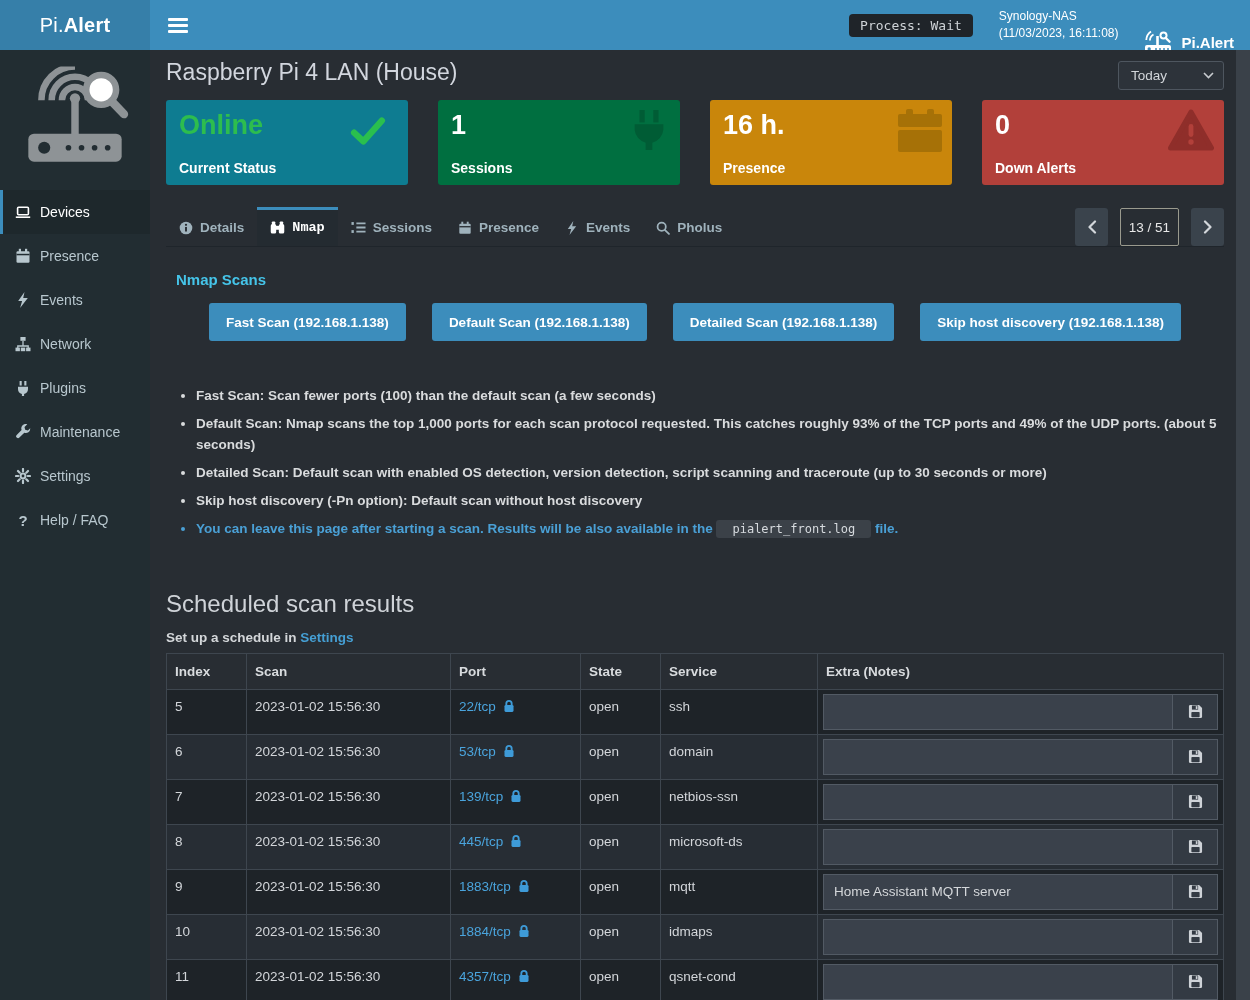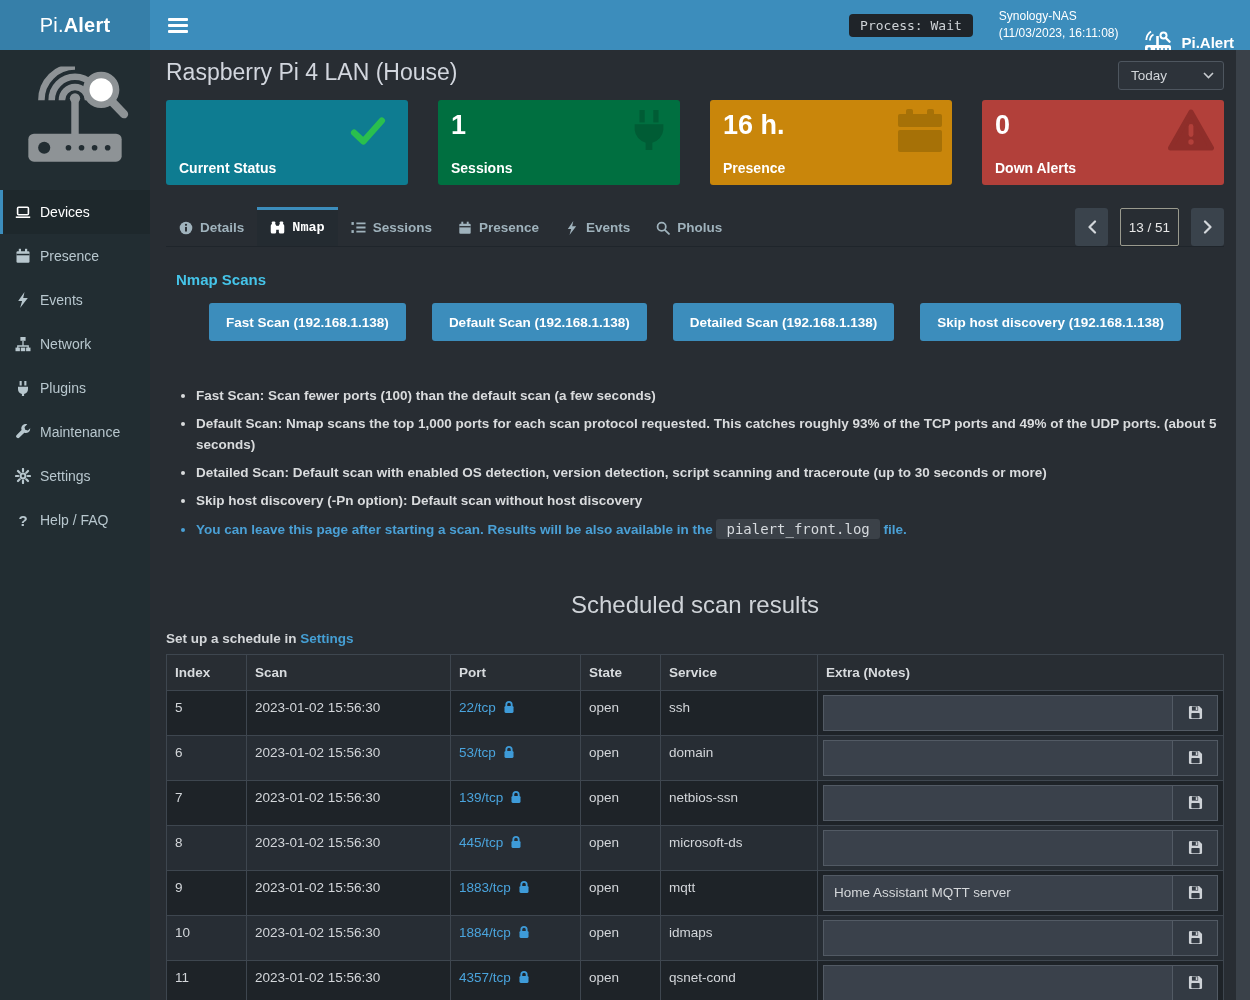--- a/index.html
+++ b/index.html
@@ -53,24 +53,24 @@
   .pager-btn { width:33px; height:38px; background:#3a434c; border:none; border-radius:3px; display:flex; align-items:center; justify-content:center; cursor:pointer; }
   .pager-box { width:59px; height:38px; border:1px solid #9a9a8e; border-radius:2px; color:#e8e8e8; font-size:13.5px; display:flex; align-items:center; justify-content:center; }
 
   
   .nmap-heading { color:#45c4e9; font-size:15px; font-weight:bold; margin:24px 0 15px 10px; }
   .btn-row { display:flex; justify-content:center; gap:26px; margin:0 0 45px; }
   .scan-btn { background:#3c8dbc; color:#fff; border:none; border-radius:3px; height:38px; padding:0 17px; font-size:13.5px; font-weight:600; font-family:inherit; cursor:pointer; }
   .notes { list-style:disc; margin:0 0 50px 30px; color:#d9dbdd; font-size:13.5px; font-weight:600; }
   .notes li { margin-bottom:7px; line-height:1.55; }
   .notes li.info { color:#4aa0d6; }
-  .code { font-family:"DejaVu Sans Mono", monospace; font-weight:400; font-size:14px; background:#3b4148; color:#d6dade; padding:2px 10px; border-radius:3px; }
-
-  
-  .sched-title { color:#cfd3d8; font-size:24px; font-weight:400; margin:0 0 12px;text-align:center; }
+  .code { font-family:"DejaVu Sans Mono", monospace; font-weight:400; font-size:12px; background:#3b4148; color:#d6dade; padding:2px 16px; border-radius:3px; }
+
+  
+  .sched-title { color:#cfd3d8; font-size:24px; font-weight:400; margin:0 0 12px; }
   .sched-sub { font-size:13.5px; font-weight:600; color:#d4d7da; margin-bottom:8px; }
   .sched-sub a { color:#459fd4; text-decoration:none; cursor:pointer; }
 
   table.scan-table { width:100%; border-collapse:collapse; table-layout:fixed; font-size:13.5px; }
   .scan-table th { border:1px solid #3e464f; padding:10px 8px; text-align:left; color:#d8dbde; font-weight:bold; }
   .scan-table td { border:1px solid #3e464f; padding:9px 8px; color:#d3d6da; vertical-align:top; }
   .scan-table tbody tr:nth-child(odd)  { background:#1e2328; }
   .scan-table tbody tr:nth-child(even) { background:#272d34; }
   td.note-cell { padding:4px 5px; }
   .port-link { color:#4aa4dd; text-decoration:none; display:inline-flex; align-items:center; gap:7px; cursor:pointer; }
@@ -232,20 +232,21 @@
         <div class="select">
           <span>Today</span>
           <svg width="11" height="7" viewBox="0 0 11 7">
               <path d="m1 1 4.5 4.5L10 1" stroke="#c8ccd0" stroke-width="1.6" fill="none"></path>
             </svg>
         </div>
       </div>
 
       <div class="cards">
         <div class="card" style="background: rgb(14, 124, 145); --bg: #0e7c91;">
+          <div class="card-value" style="color: rgb(45, 189, 78);">Online</div>
           <div class="card-label">Current Status</div>
           <span class="card-icon" style="right: 22px; top: 16px; color: rgb(42, 191, 78);">
             <svg width="36" height="30" viewBox="0 0 30 26">
                 <path d="M3 14.5 11 22 27 4" stroke="currentColor" stroke-width="5.5" fill="none" stroke-linecap="round" stroke-linejoin="round"></path>
               </svg>
           </span>
         </div>
         <div class="card" style="background: rgb(0, 111, 64); --bg: #006f40;">
           <div class="card-value">1</div>
           <div class="card-label">Sessions</div>

